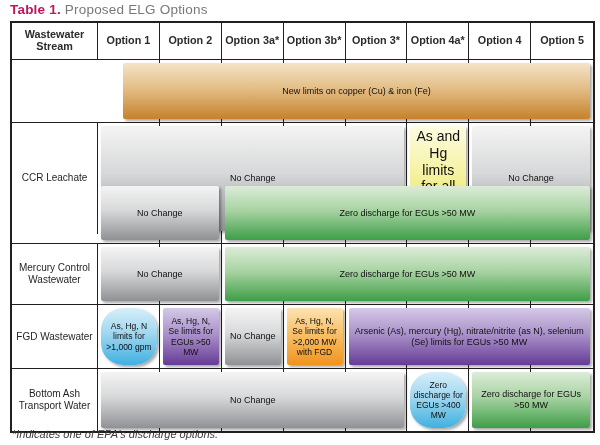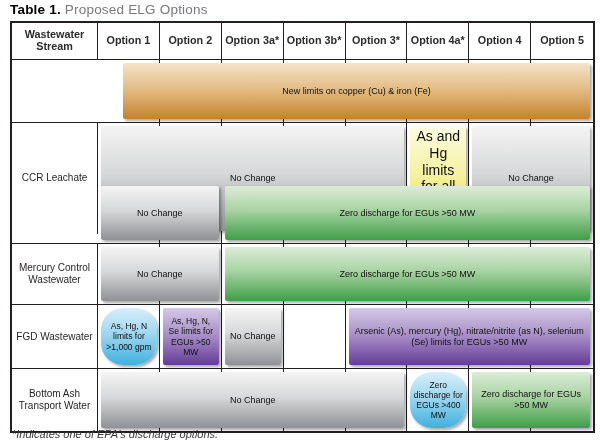--- a/index.html
+++ b/index.html
@@ -1,21 +1,21 @@
 <!DOCTYPE html>
 <html><head>
 <meta charset="utf-8">
 <style>
   html,body { margin:0; padding:0; background:#ffffff; }
   body { font-family:"Liberation Sans", sans-serif; width:600px; height:445px; position:relative; }
 
   .page { position:absolute; left:0; top:0; width:600px; height:445px; background:#ffffff; }
 
   .title { position:absolute; left:10px; top:2px; font-size:13.5px; color:#77787b; letter-spacing:0.2px; }
-  .title .bold { font-weight:bold; color:#000000; }
+  .title .bold { font-weight:bold; color:#be185d; }
 
   .elg-table { position:absolute; left:10px; top:21px; width:581px; border:2px solid #231f20; background:#ffffff; }
 
   .grid-row { display:grid; grid-template-columns:86px repeat(8, 1fr); position:relative; border-bottom:1.5px solid #231f20; }
   .grid-row:last-child { border-bottom:none; }
 
   .bgcell { grid-row:1; border-right:1.5px solid #231f20; background:#ffffff;
             display:flex; align-items:center; justify-content:center; text-align:center; }
   .bgcell.last { border-right:none; }
 
@@ -120,20 +120,21 @@
         <div class="bgcell" style="grid-column:3"></div>
         <div class="bgcell" style="grid-column:4"></div>
         <div class="bgcell" style="grid-column:5"></div>
         <div class="bgcell" style="grid-column:6"></div>
         <div class="bgcell" style="grid-column:7"></div>
         <div class="bgcell" style="grid-column:8"></div>
         <div class="bgcell last" style="grid-column:9"></div>
       <div class="bar bar-blue" style="grid-column:2/3; font-size:8.5px">As, Hg, N limits for &gt;1,000 gpm</div>
       <div class="bar bar-purple" style="grid-column:3/4; font-size:8.5px">As, Hg, N, Se limits for EGUs &gt;50 MW</div>
       <div class="bar bar-gray" style="grid-column:4/5">No Change</div>
+      <div class="bar bar-orange" style="grid-column:5/6; font-size:8.5px">As, Hg, N, Se limits for &gt;2,000 MW with FGD</div>
       <div class="bar bar-purple" style="grid-column:6/10">Arsenic (As), mercury (Hg), nitrate/nitrite (as N), selenium (Se) limits for EGUs &gt;50 MW</div>
     </div>
 
     <div class="grid-row" style="height:62px">
       <div class="bgcell stream-cell" style="grid-column:1">Bottom Ash Transport Water</div>
       <div class="bgcell" style="grid-column:2"></div>
         <div class="bgcell" style="grid-column:3"></div>
         <div class="bgcell" style="grid-column:4"></div>
         <div class="bgcell" style="grid-column:5"></div>
         <div class="bgcell" style="grid-column:6"></div>

